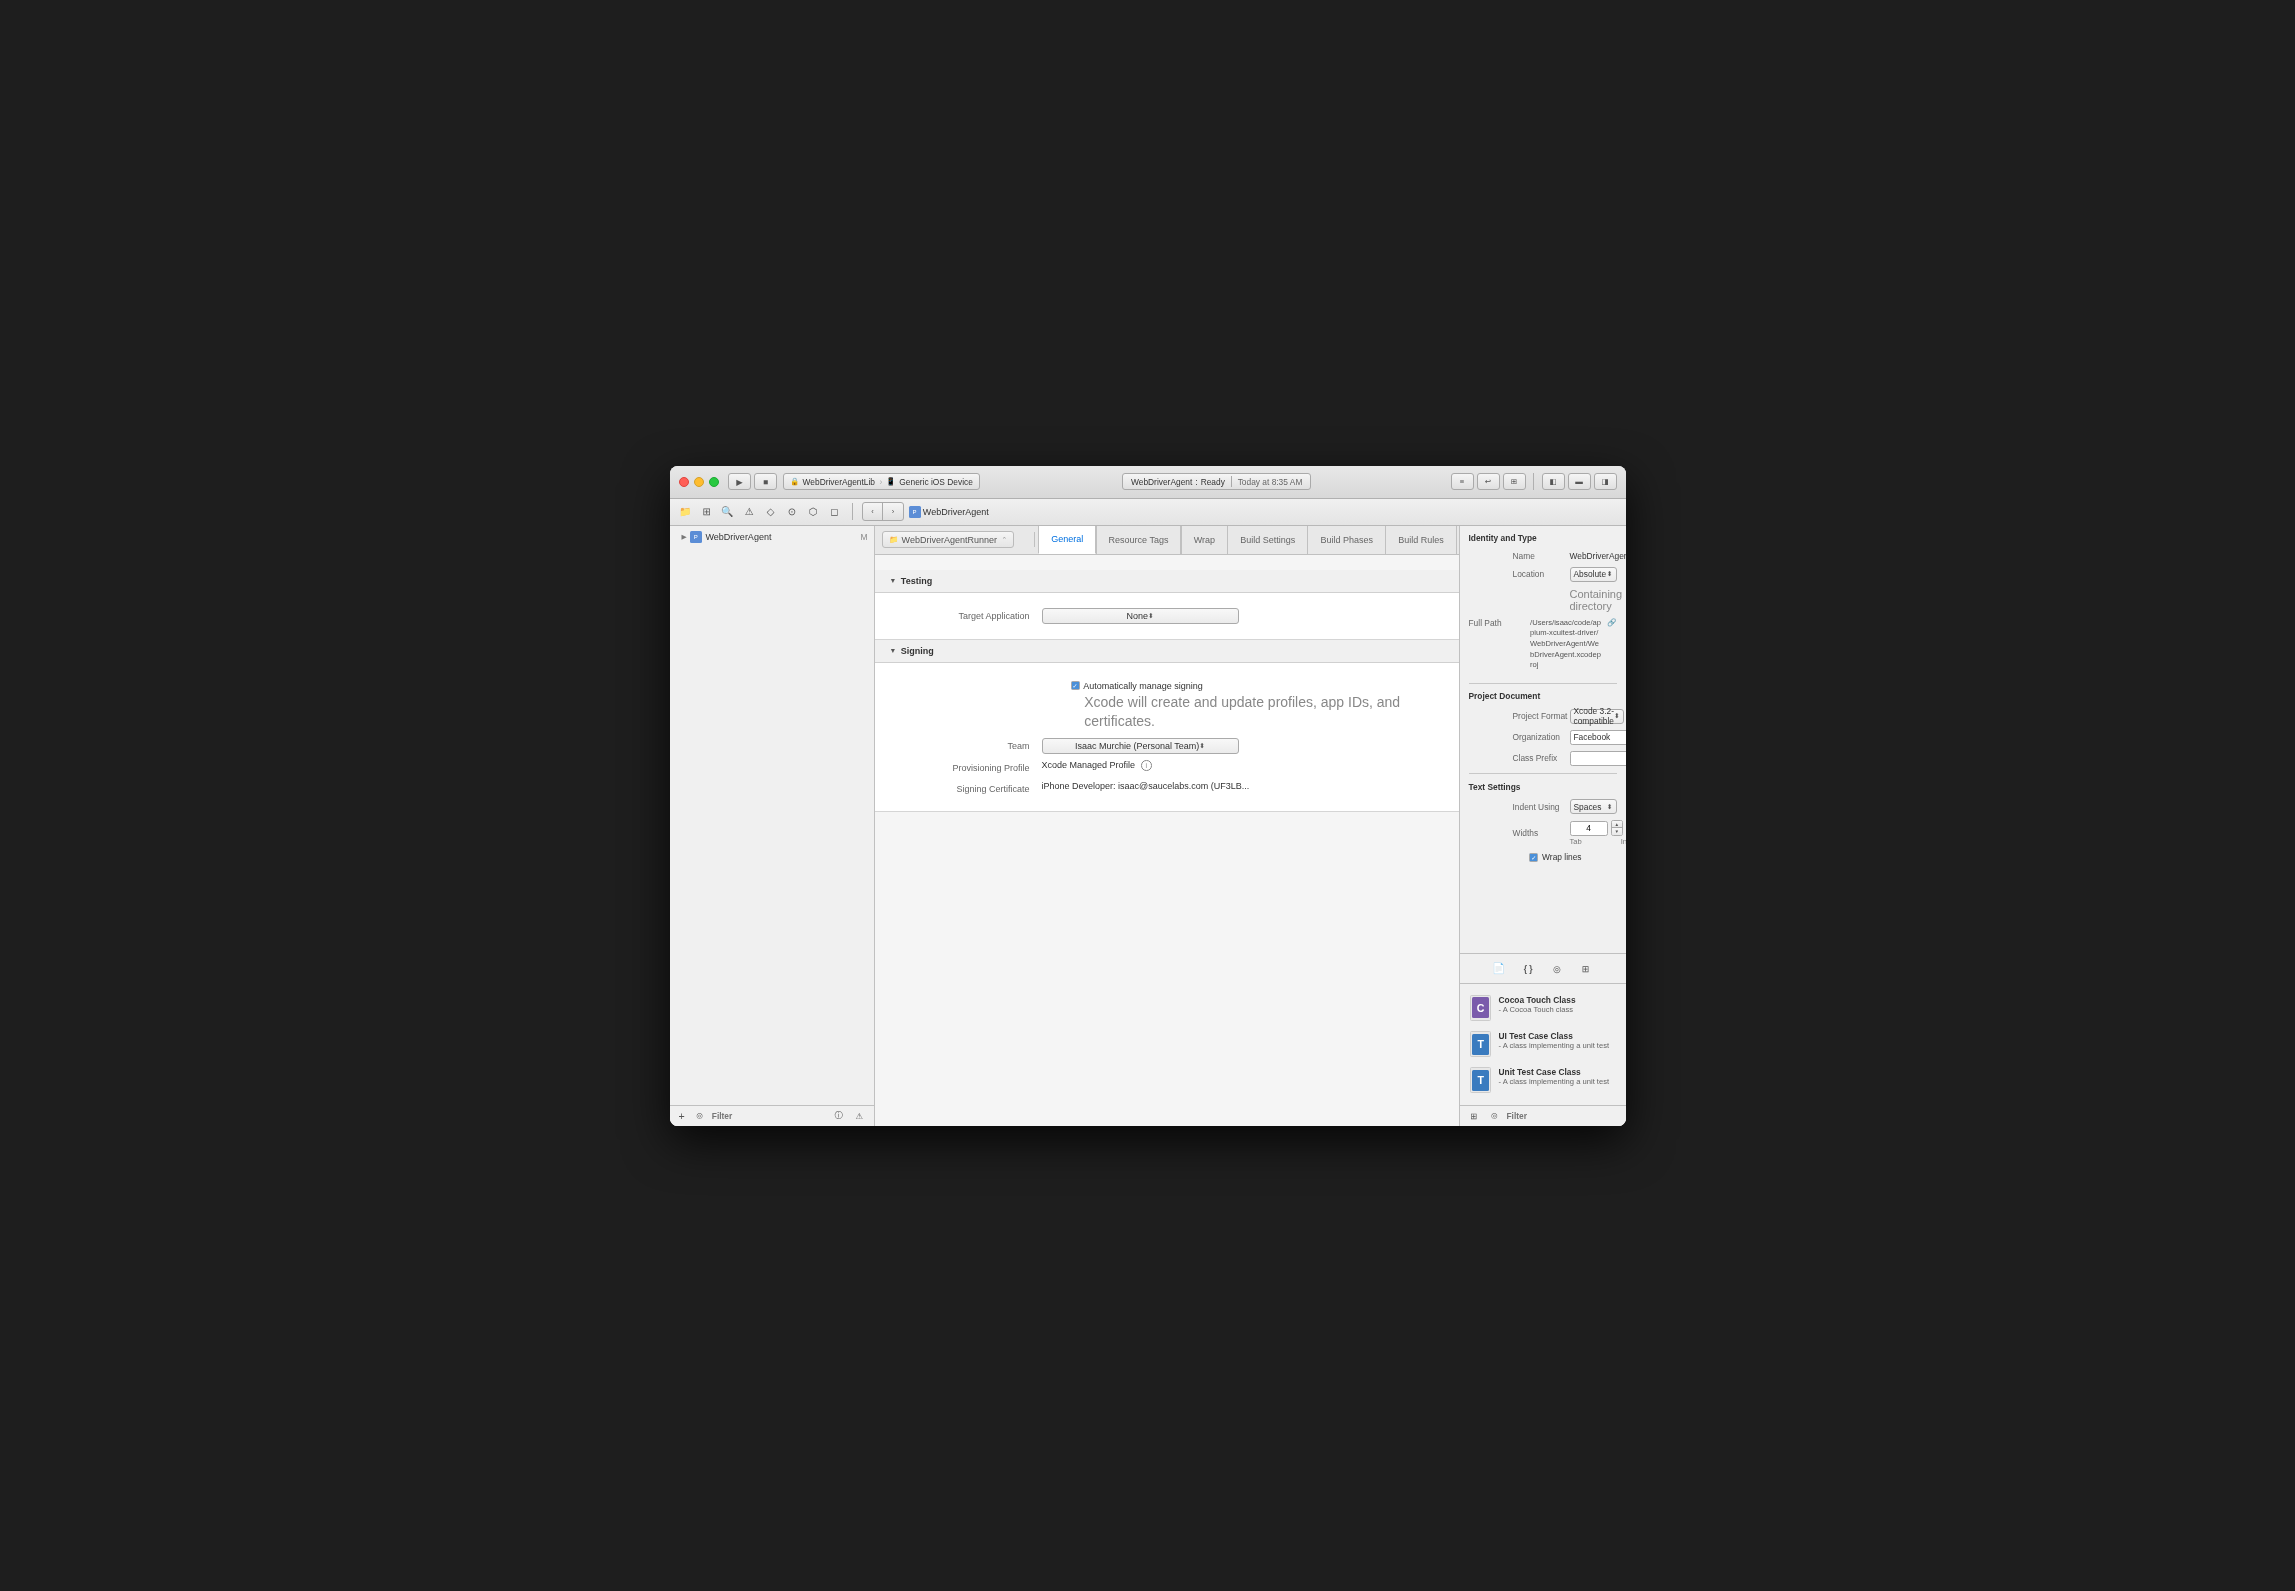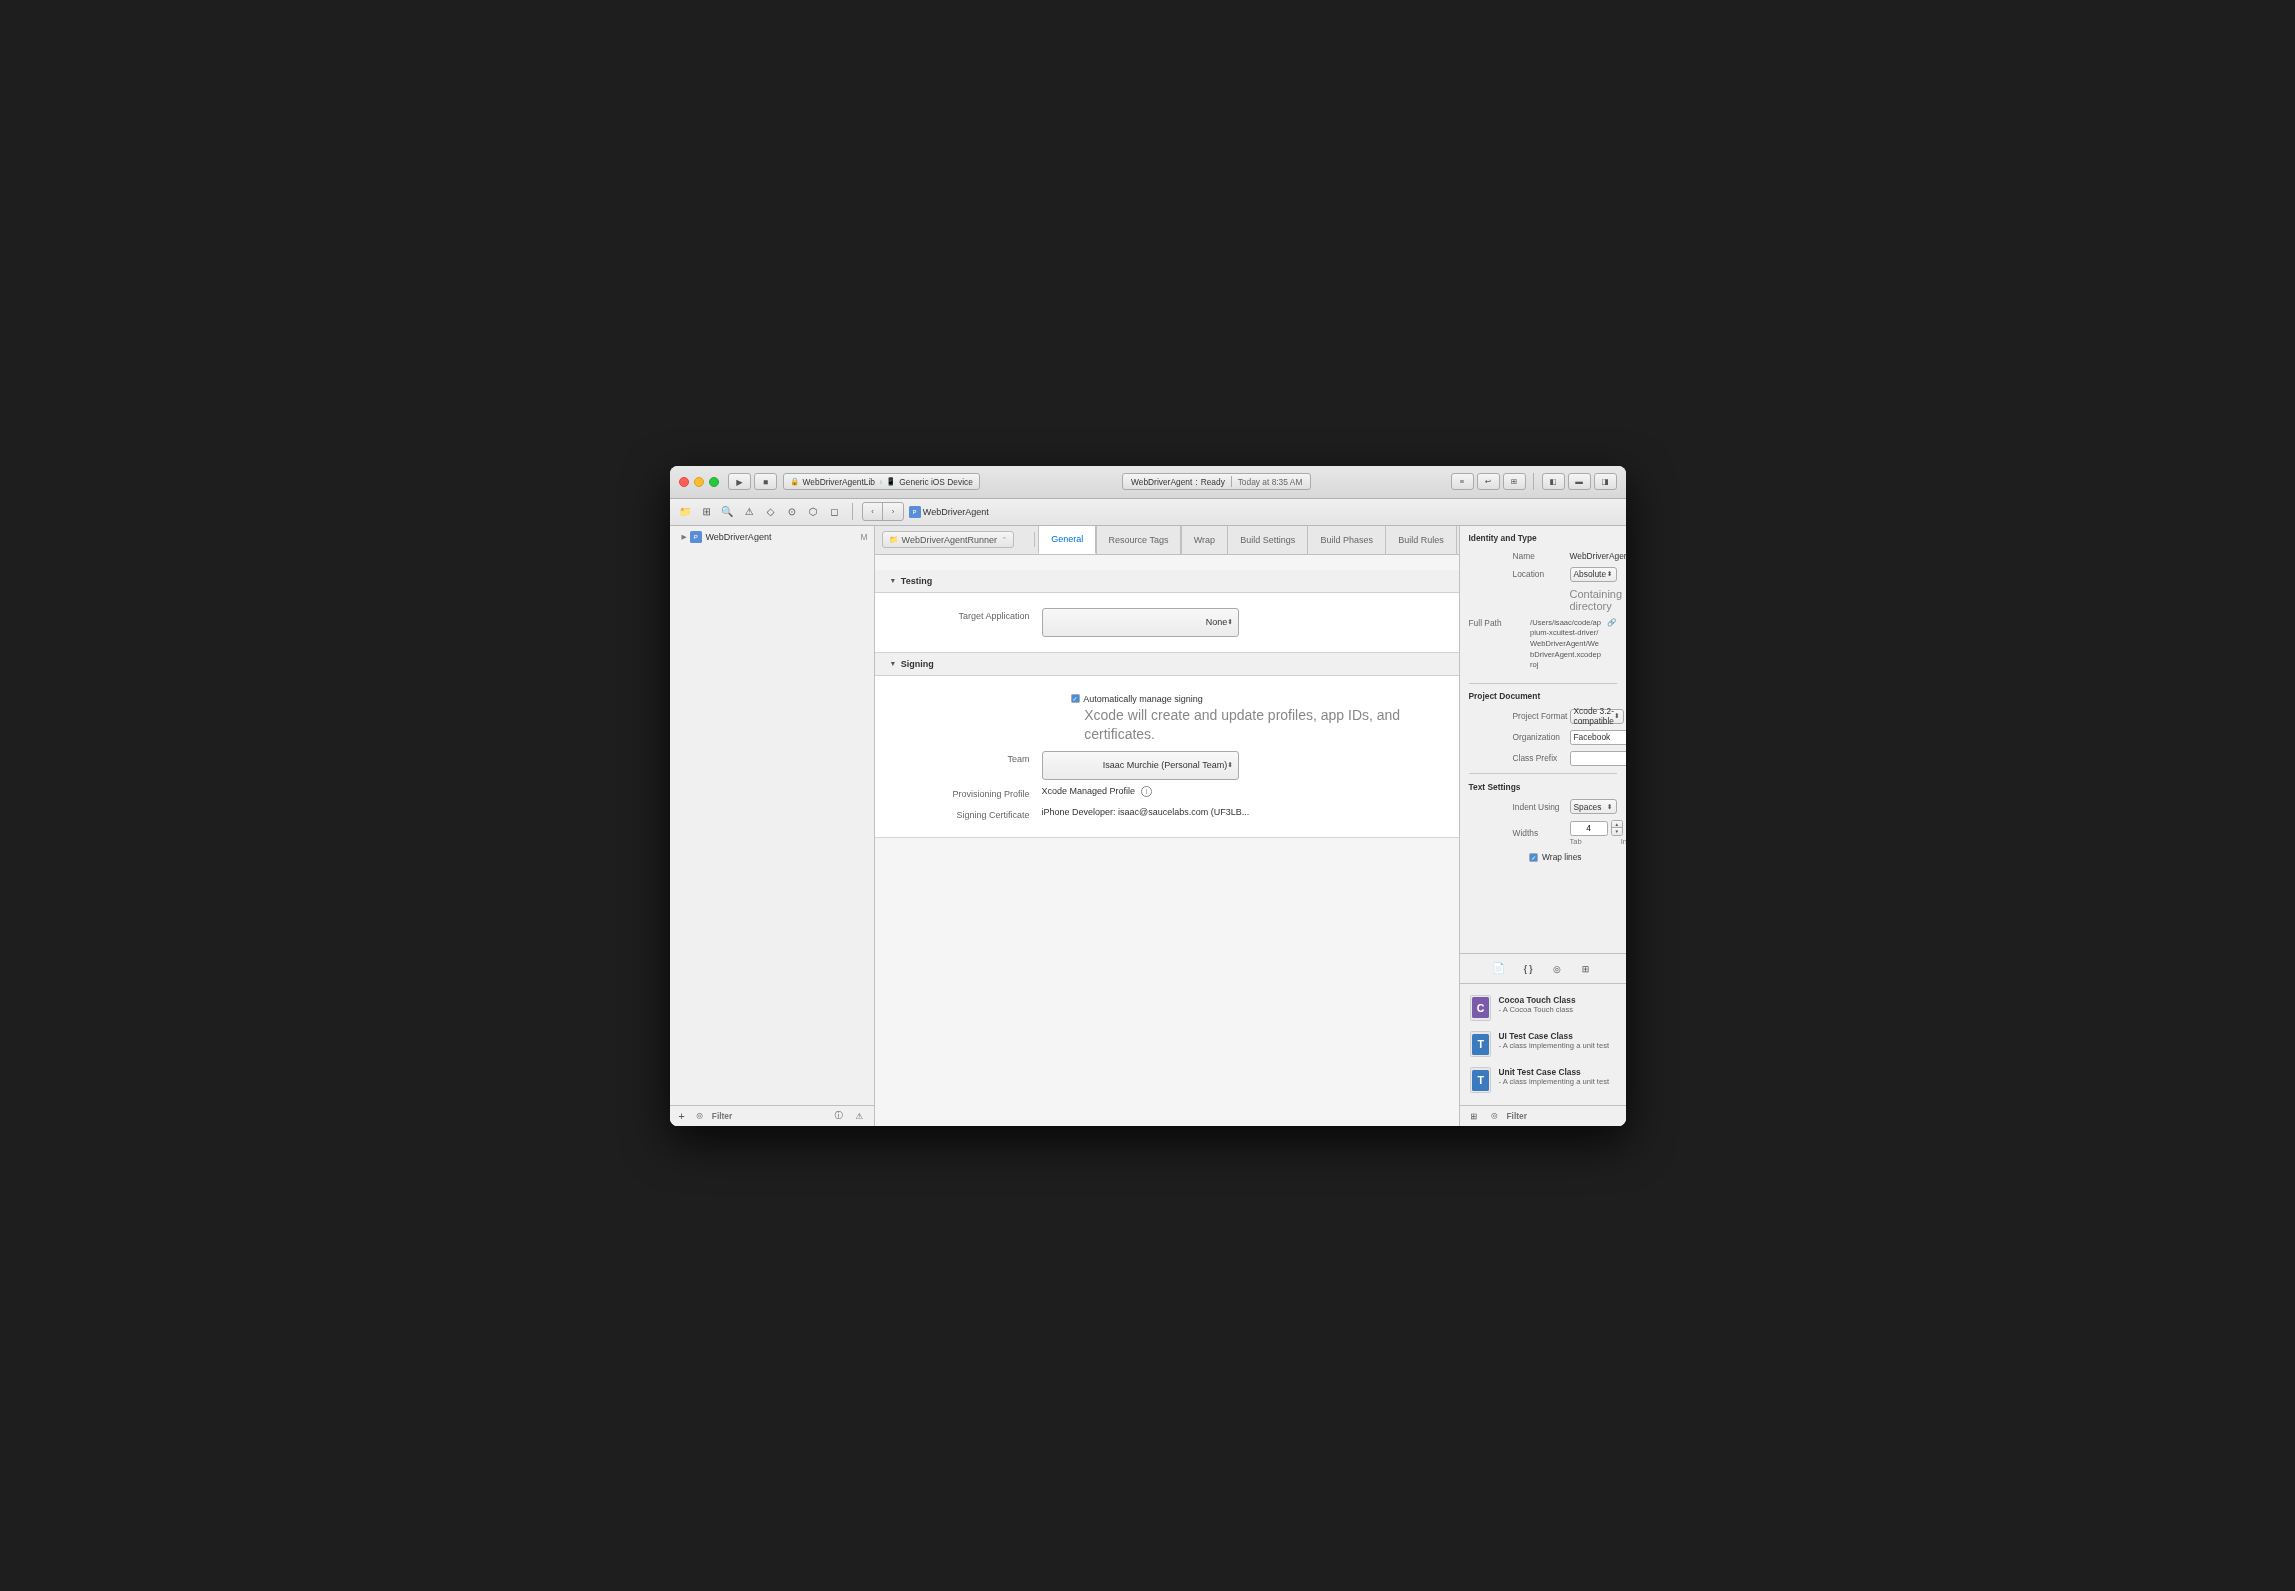--- a/index.html
+++ b/index.html
@@ -328,24 +328,24 @@
       font-size: 9px;
       color: #333;
     }
     .form-dropdown {
       display: flex;
       align-items: center;
       background: linear-gradient(180deg, #f8f8f8 0%, #ebebeb 100%);
       border: 0.8px solid #aaa;
       border-radius: 3px;
       padding: 1.5px 4.6px;
-      height: 29px;
+      height: 16px;
       width: 197px;
       cursor: pointer;
-      justify-content: flex-end;
+      justify-content: center;
       font-size: 9px;
     }
     .dropdown-arrow { font-size: 6.8px; color: #555; }
     .checkbox-row {
       display: flex;
       flex-direction: column;
       gap: 2.3px;
     }
     .checkbox-label {
       display: flex;

